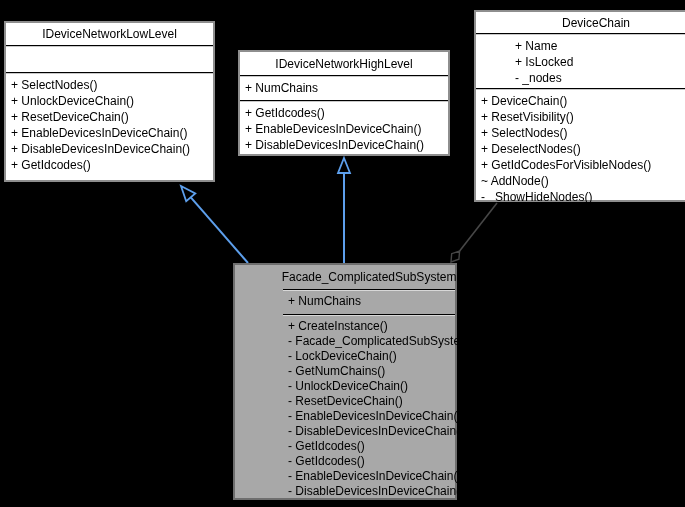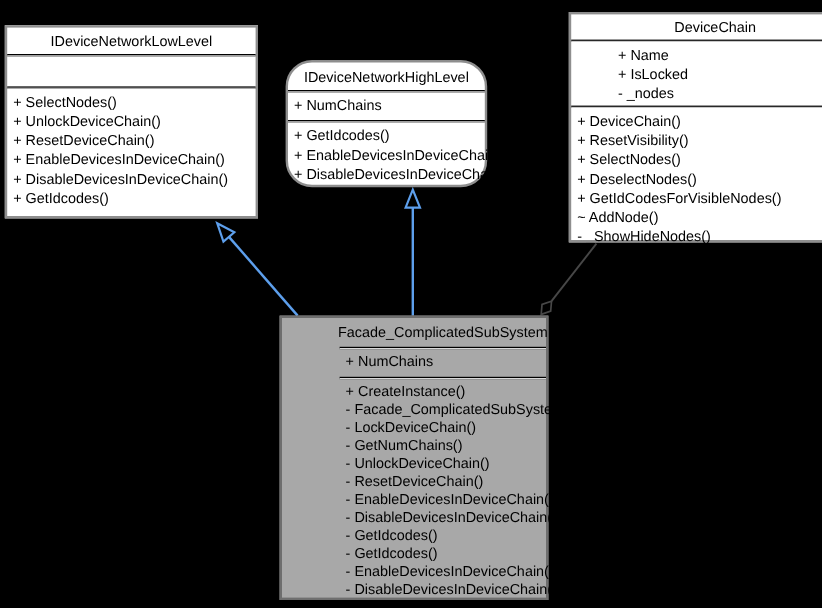--- a/index.html
+++ b/index.html
@@ -56,21 +56,21 @@
     <div class="compartment grow">
       <div class="line">+ SelectNodes()</div>
       <div class="line">+ UnlockDeviceChain()</div>
       <div class="line">+ ResetDeviceChain()</div>
       <div class="line">+ EnableDevicesInDeviceChain()</div>
       <div class="line">+ DisableDevicesInDeviceChain()</div>
       <div class="line">+ GetIdcodes()</div>
     </div>
   </div>
 
-  <div class="uml-class" style="left:238px;top:50px;width:168px;height:106px;border-radius:22px;">
+  <div class="uml-class" style="left:238px;top:50px;width:212px;height:106px;">
     <div class="cls-title" style="height:23px;">IDeviceNetworkHighLevel</div>
     <div class="sep"></div>
     <div class="compartment" style="height:23px;">
       <div class="line">+ NumChains</div>
     </div>
     <div class="sep"></div>
     <div class="compartment grow">
       <div class="line">+ GetIdcodes()</div>
       <div class="line">+ EnableDevicesInDeviceChain()</div>
       <div class="line">+ DisableDevicesInDeviceChain()</div>

